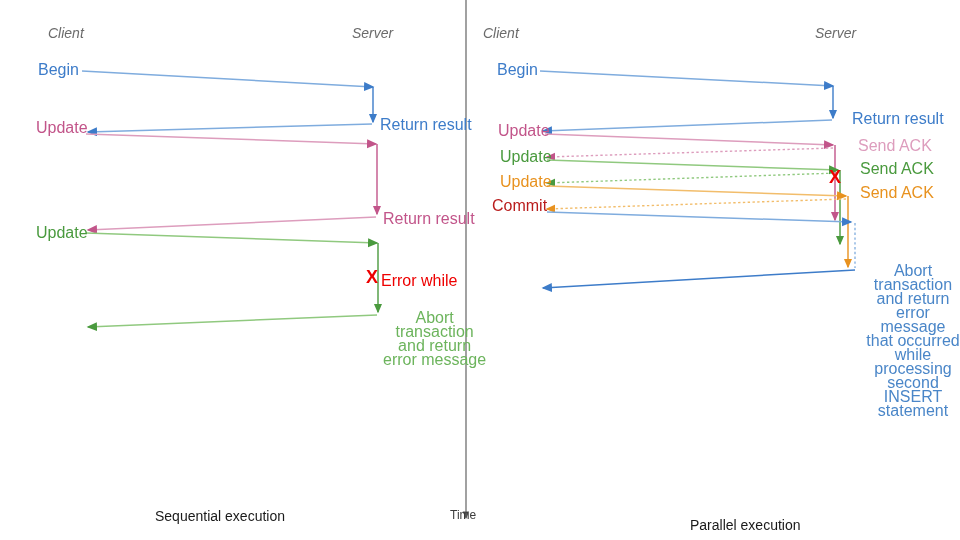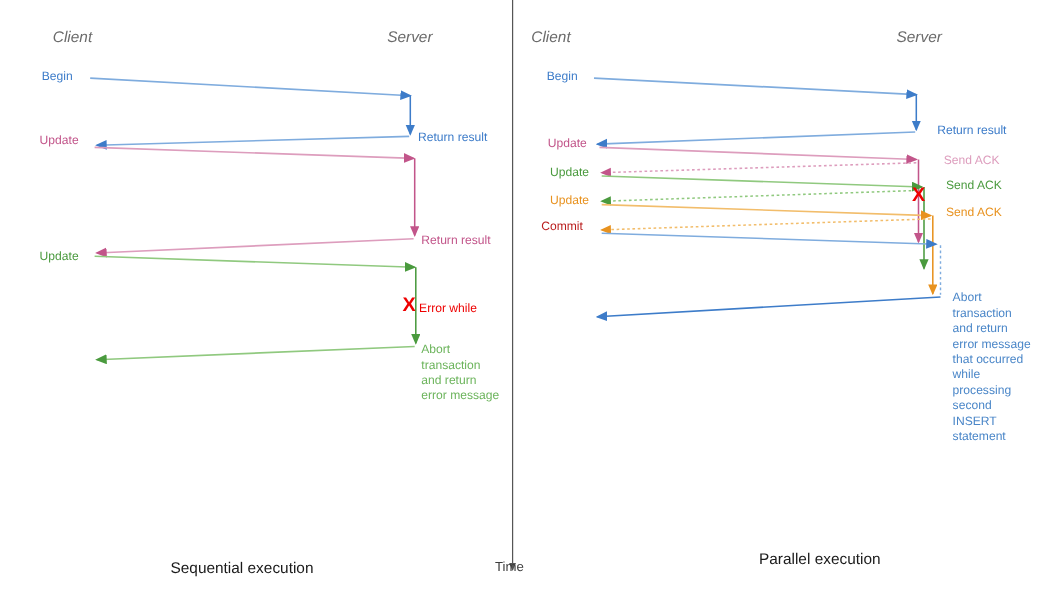--- a/index.html
+++ b/index.html
@@ -20,40 +20,41 @@
     position: absolute;
     left: 0;
     top: 0;
     width: 960px;
     height: 540px;
     pointer-events: none;
   }
   .lbl {
     position: absolute;
     font-family: "Liberation Sans", sans-serif;
-    font-size: 11px;
+    font-size: 16px;
     line-height: 14px;
     white-space: pre;
   }
   .lane-head {
     font-style: italic;
     font-size: 14px;
     color: #6b6b6b;
   }
   .caption {
     font-size: 14px;
     color: #1a1a1a;
   }
   .time-label {
     font-size: 12px;
     color: #3c3c3c;
   }
   .multiline {
     white-space: pre-line;
     line-height: 14px;
+    text-align: center;
   }
 </style>
 </head>
 <body>
 
 <div id="canvas">
 
   <svg class="layer" viewBox="0 0 960 540">
     <defs>
       <marker id="ah-blue" markerWidth="7" markerHeight="7" refX="6" refY="3" orient="auto">
@@ -161,17 +162,17 @@
 error message
 that occurred
 while
 processing
 second
 INSERT
 statement</div>
 
   <div class="lbl" style="left:829px; top:170px; color:#ee0000; font-size:18px; font-weight:bold;">X</div>
 
-  <div class="lbl caption" style="left:690px; top:501px;">Parallel execution</div>
+  <div class="lbl caption" style="left:690px; top:518px;">Parallel execution</div>
 
   <div class="lbl time-label" style="left:450px; top:508px;">Time</div>
 
 </div>
 
 </body></html>

